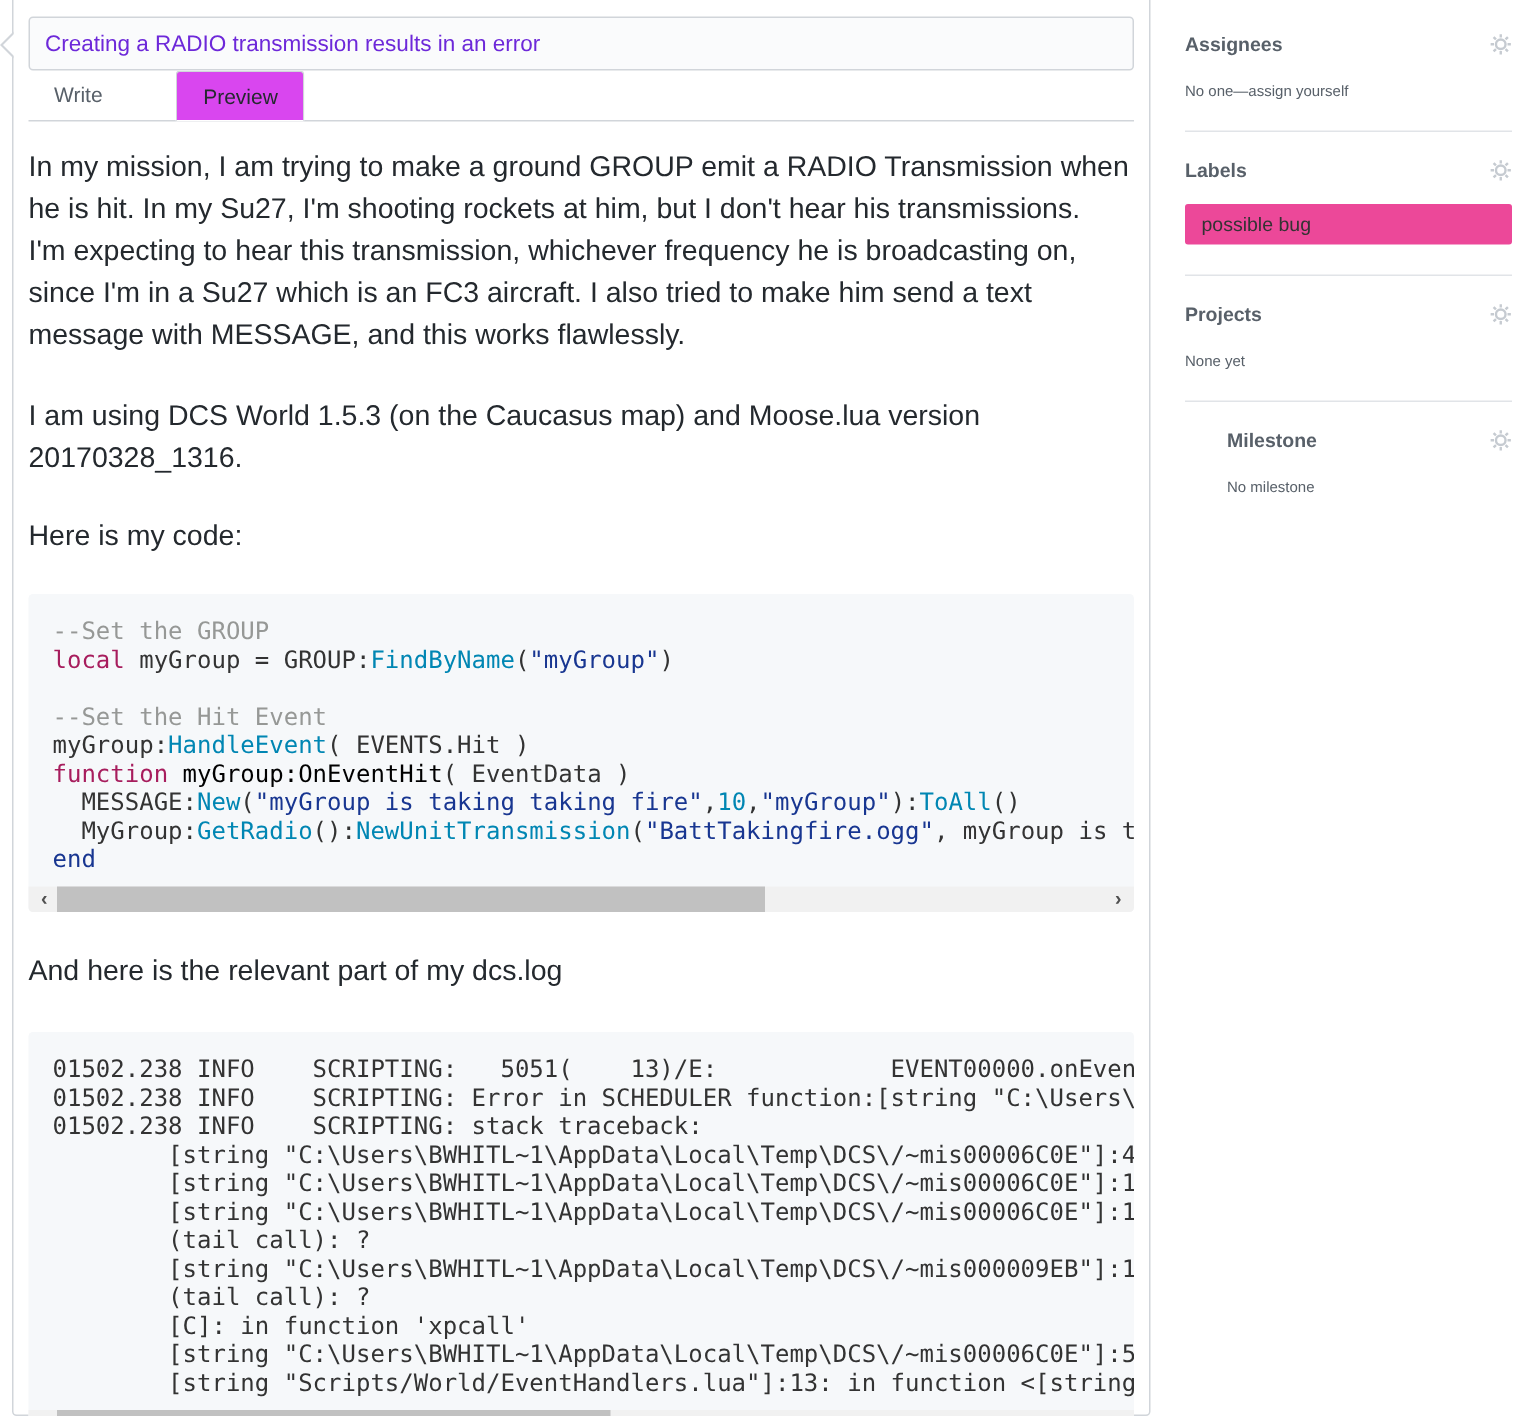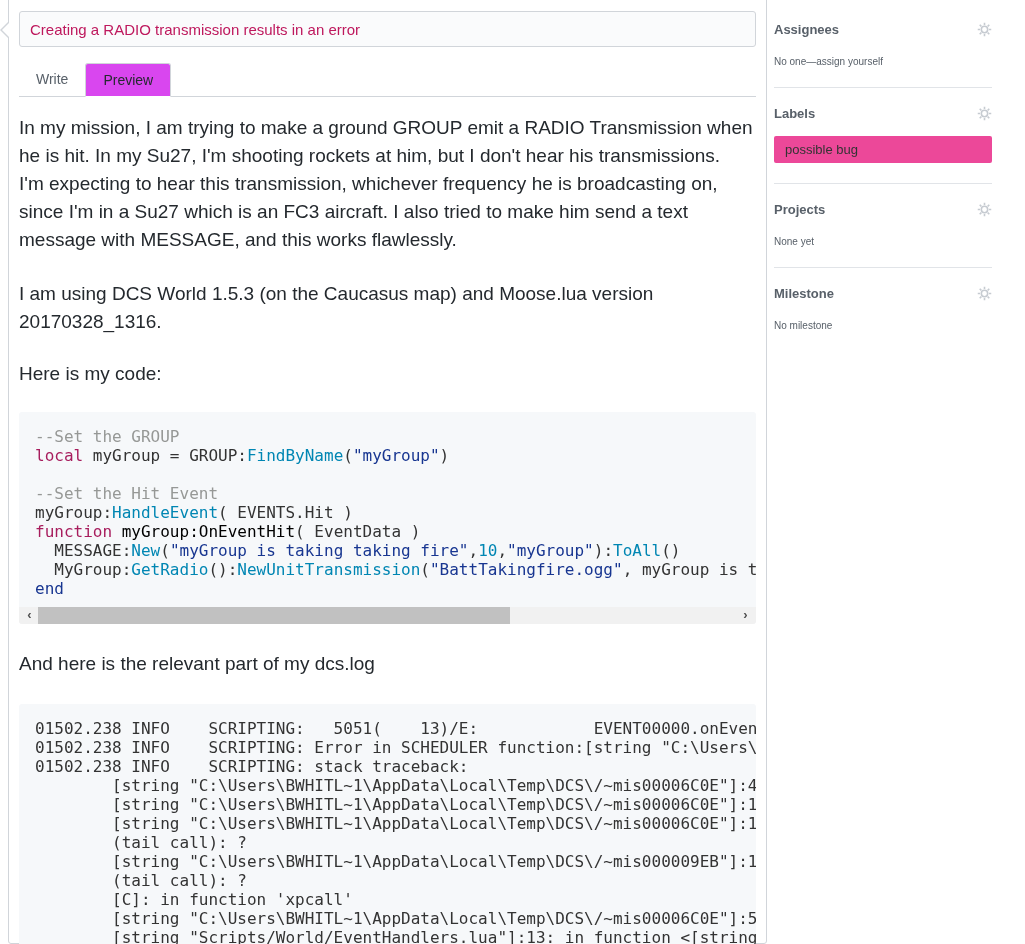--- a/index.html
+++ b/index.html
@@ -13,26 +13,26 @@
     position: absolute; left: 8px; top: -12px; width: 759px; height: 956px;
     background: #fff; border: 1px solid #d1d5da; border-radius: 3px;
     padding: 22px 10px 10px 10px;
   }
   .caret, .caret-inner {
     position: absolute; left: -9px; top: 32px; width: 0; height: 0;
     border: 9px solid transparent; border-right-color: #d1d5da; border-left: 0;
   }
   .caret-inner { left: -7px; border-right-color: #fff; }
   .title-input {
-    width: 100%; height: 36px; padding: 6px 10px; font-size: 15px; color: #be185d;
+    width: 100%; height: 36px; padding: 6px 10px; font-size: 15px; color: #6d28d9;
     background: #fafbfc; border: 1px solid #d1d5da; border-radius: 3px;
     font-family: "Liberation Sans", sans-serif; outline: none;
   }
   
-  .tabs { display: flex; margin-top: 16px; border-bottom: 1px solid #d1d5da; padding-left: 0; }
+  .tabs { display: flex; border-bottom: 1px solid #d1d5da; padding-left: 0; gap: 32px; }
   .tab { padding: 8px 17px; font-size: 14px; color: #586069; margin-bottom: -1px; cursor: pointer; }
   .tab.active {
     background: #d946ef; border: 1px solid #d1d5da; border-bottom: 1px solid #fff;
     border-radius: 3px 3px 0 0; color: #24292e;
   }
   
   .preview-body { padding: 17px 0 0 0; }
   .preview-body p { margin: 0 0 26px 0; font-size: 19px; line-height: 28px; white-space: pre-wrap; }
   .preview-body p.tight { margin-bottom: 24px; }
   
@@ -49,23 +49,23 @@
   .hscroll { position: relative; height: 17px; background: #f1f1f1; border-radius: 0 0 3px 3px; }
   .hs-arrow { position: absolute; top: 0; width: 17px; height: 17px; color: #505050;
               font-size: 13px; line-height: 15px; text-align: center; font-weight: bold; cursor: default; }
   .hs-left { left: 2px; } .hs-right { right: 2px; }
   .hs-thumb { position: absolute; top: 0; left: 19px; height: 17px; background: #c1c1c1; }
   .thumb-a { width: 64%; } .thumb-b { width: 50%; }
   
   .form-footer { border-top: 1px solid #e1e4e8; margin-top: 22px; padding: 12px 2px 4px 6px;
                  display: flex; justify-content: space-between; align-items: center; }
   
-  .sidebar { position: absolute; left: 774px; top: 12px; width: 218px; }
+  .sidebar { position: absolute; left: 790px; top: 12px; width: 218px; }
   .side-section { padding: 10px 0 20px 0; border-bottom: 1px solid #e1e4e8; margin-bottom: 8px; }
-  .side-section.last { border-bottom: none; }
+  .side-section.last { border-bottom: none; margin-left: 28px; }
   .side-head { display: flex; justify-content: space-between; align-items: center;
                font-size: 13px; font-weight: bold; color: #586069; cursor: pointer; }
   .side-body { margin-top: 19px; font-size: 10px; color: #586069; }
   .issue-label { margin-top: 15px; padding: 6px 11px; font-size: 13px; border-radius: 2px;
                  color: #333; cursor: pointer; }
   .gear { flex: 0 0 auto; cursor: pointer; }
 </style>
 </head>
 <body>
 

